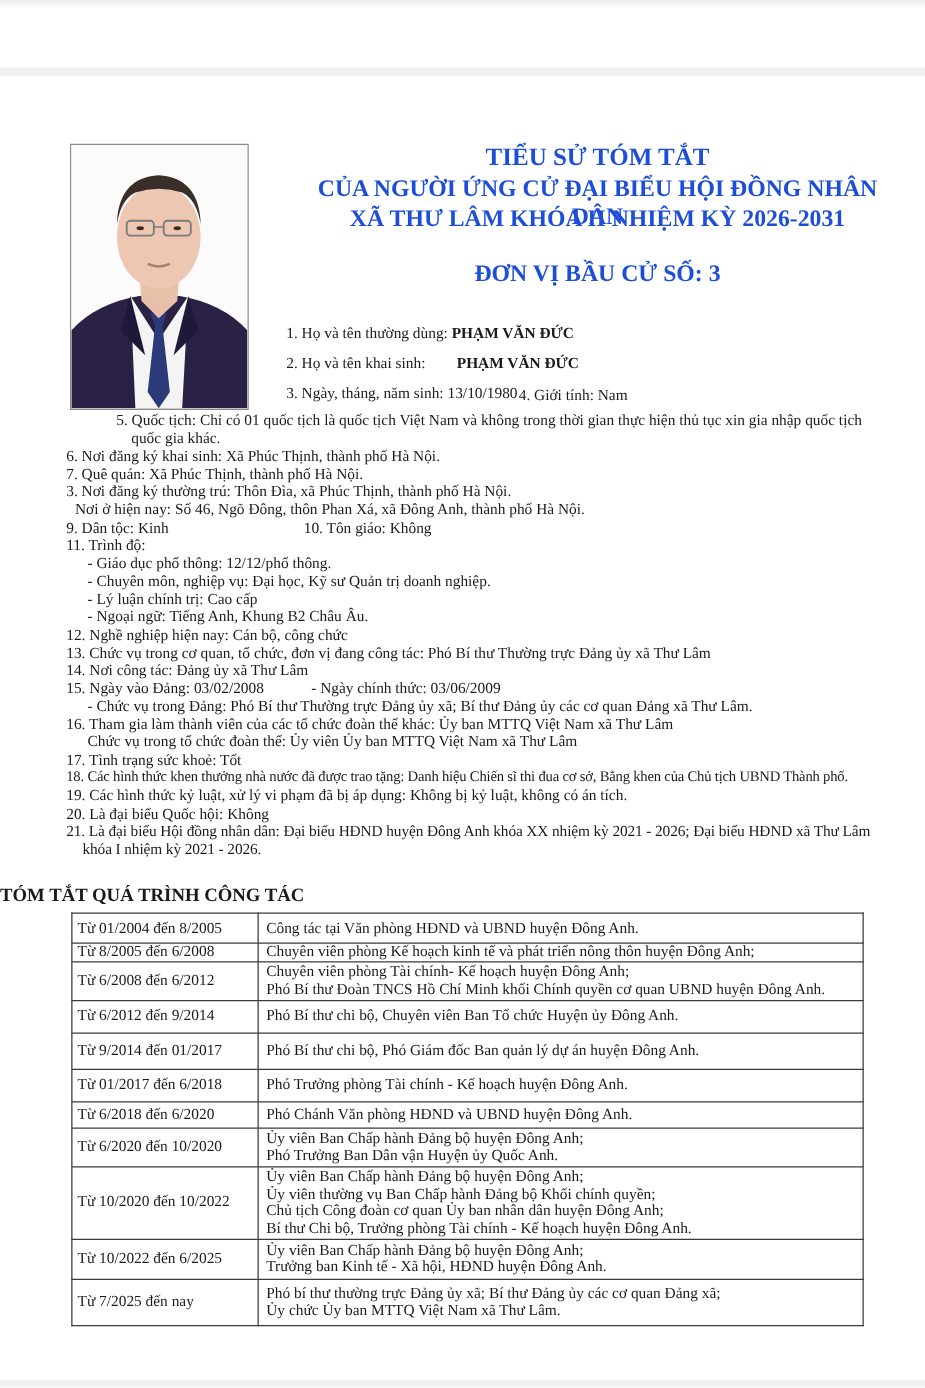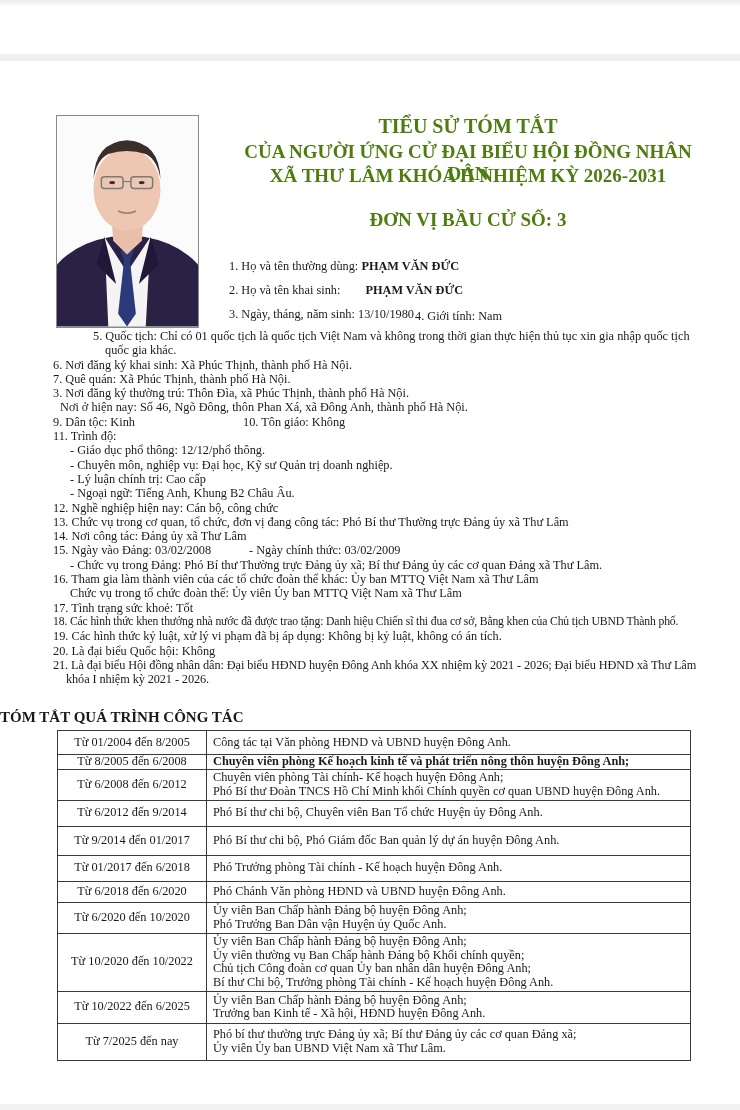--- a/index.html
+++ b/index.html
@@ -8,21 +8,21 @@
 
   .top-band { position: absolute; left: 0; top: 0; width: 740px; height: 7px; background: linear-gradient(#ececec, #ffffff); }
   .sep-band { position: absolute; left: 0; top: 54px; width: 740px; height: 7px; background: #f0f0f0; }
   .bottom-band { position: absolute; left: 0; top: 1104px; width: 740px; height: 6px; background: #f1f1f1; }
 
   .page { position: absolute; left: 0; top: 61px; width: 740px; height: 1043px; background: #fff; }
 
   .portrait { position: absolute; left: 56px; top: 54px; width: 143px; height: 213px; border: 1px solid #8a8a8a; overflow: hidden; background: #fbfbfb; }
   .portrait svg { display: block; width: 100%; height: 100%; }
 
-  .title { position: absolute; left: 228px; width: 480px; text-align: center; font-weight: bold; color: #4d7c0f; }
+  .title { position: absolute; left: 238px; width: 480px; text-align: center; font-weight: bold; color: #1d4ed8; }
   .t1 { top: 54px; font-size: 20px; }
   .t2 { top: 80px; font-size: 19px; }
   .t3 { top: 104px; font-size: 19px; }
   .t4 { top: 148px; font-size: 19px; }
 
   .idline { position: absolute; font-size: 12.3px; white-space: nowrap; }
   .idline b { font-weight: bold; }
 
   .body-text { position: absolute; left: 53px; top: 268px; width: 650px; font-size: 12.3px; line-height: 14.3px; }
   .body-text .row { white-space: nowrap; height: 14.3px; }
@@ -30,21 +30,21 @@
   .indent { padding-left: 17px; }
   .indent2 { padding-left: 7px; }
   .hang { padding-left: 12px; text-indent: -12px; margin-left: 40px; }
   .hang2 { padding-left: 13px; text-indent: -13px; }
   .inline-gap { display: inline-block; }
 
   .section-title { position: absolute; left: 0; width: 740px; top: 648px; text-align: left; font-weight: bold; font-size: 15px; }
 
   table.work { position: absolute; left: 57px; top: 669px; width: 634px; border-collapse: collapse; font-size: 12.3px; }
   table.work td { border: 1.3px solid #3a3a3a; vertical-align: middle; line-height: 13.6px; }
-  table.work td.period { width: 149px; text-align: center; padding: 0 4px; }
+  table.work td.period { width: 149px; text-align: left; padding: 0 4px; }
   table.work td.desc { padding: 1px 6px; }
 </style>
 </head>
 <body>
 
 <div class="top-band"></div>
 <div class="sep-band"></div>
 
 <div class="page">
 
@@ -111,21 +111,21 @@
     </div>
     <div class="row">11. Trình độ:</div>
     <div class="row indent">- Giáo dục phổ thông: 12/12/phổ thông.</div>
     <div class="row indent">- Chuyên môn, nghiệp vụ: Đại học, Kỹ sư Quản trị doanh nghiệp.</div>
     <div class="row indent">- Lý luận chính trị: Cao cấp</div>
     <div class="row indent">- Ngoại ngữ: Tiếng Anh, Khung B2 Châu Âu.</div>
     <div class="row">12. Nghề nghiệp hiện nay: Cán bộ, công chức</div>
     <div class="row">13. Chức vụ trong cơ quan, tổ chức, đơn vị đang công tác: Phó Bí thư Thường trực Đảng ủy xã Thư Lâm</div>
     <div class="row">14. Nơi công tác: Đảng ủy xã Thư Lâm</div>
     <div class="row">
-      <span class="inline-gap" style="width:196px;">15. Ngày vào Đảng: 03/02/2008</span><span>- Ngày chính thức: 03/02/2009</span>
+      <span class="inline-gap" style="width:196px;">15. Ngày vào Đảng: 03/02/2008</span><span>- Ngày chính thức: 03/06/2009</span>
     </div>
     <div class="row indent">- Chức vụ trong Đảng: Phó Bí thư Thường trực Đảng ủy xã; Bí thư Đảng ủy các cơ quan Đảng xã Thư Lâm.</div>
     <div class="row">16. Tham gia làm thành viên của các tổ chức đoàn thể khác: Ủy ban MTTQ Việt Nam xã Thư Lâm</div>
     <div class="row indent">Chức vụ trong tổ chức đoàn thể: Ủy viên Ủy ban MTTQ Việt Nam xã Thư Lâm</div>
     <div class="row">17. Tình trạng sức khoẻ: Tốt</div>
     <div class="row" style="font-size:11.7px; letter-spacing:-0.15px;">18. Các hình thức khen thưởng nhà nước đã được trao tặng: Danh hiệu Chiến sĩ thi đua cơ sở, Bằng khen của Chủ tịch UBND Thành phố.</div>
     <div class="row">19. Các hình thức kỷ luật, xử lý vi phạm đã bị áp dụng: Không bị kỷ luật, không có án tích.</div>
     <div class="row">20. Là đại biểu Quốc hội: Không</div>
     <div class="row wrap hang2" style="letter-spacing:-0.1px;">21. Là đại biểu Hội đồng nhân dân: Đại biểu HĐND huyện Đông Anh khóa XX nhiệm kỳ 2021 - 2026; Đại biểu HĐND xã Thư Lâm khóa I nhiệm kỳ 2021 - 2026.</div>
   </div>
@@ -135,21 +135,21 @@
   <table class="work">
     <tbody>
       <tr style="height:24px;">
         <td class="period">Từ 01/2004 đến 8/2005</td>
         <td class="desc">
             <div>Công tác tại Văn phòng HĐND và UBND huyện Đông Anh.</div>
           </td>
       </tr>
       <tr style="height:12px;">
         <td class="period">Từ 8/2005 đến 6/2008</td>
-        <td class="desc" style="padding-top:0;padding-bottom:0;font-weight:bold;">
+        <td class="desc" style="padding-top:0;padding-bottom:0;">
             <div>Chuyên viên phòng Kế hoạch kinh tế và phát triển nông thôn huyện Đông Anh;</div>
           </td>
       </tr>
       <tr style="height:31px;">
         <td class="period">Từ 6/2008 đến 6/2012</td>
         <td class="desc">
           <div>Chuyên viên phòng Tài chính- Kế hoạch huyện Đông Anh;</div>
           <div>Phó Bí thư Đoàn TNCS Hồ Chí Minh khối Chính quyền cơ quan UBND huyện Đông Anh.</div>
         </td>
       </tr>
@@ -197,20 +197,20 @@
         <td class="period">Từ 10/2022 đến 6/2025</td>
         <td class="desc">
           <div>Ủy viên Ban Chấp hành Đảng bộ huyện Đông Anh;</div>
           <div>Trưởng ban Kinh tế - Xã hội, HĐND huyện Đông Anh.</div>
         </td>
       </tr>
       <tr style="height:37px;">
         <td class="period">Từ 7/2025 đến nay</td>
         <td class="desc">
           <div>Phó bí thư thường trực Đảng ủy xã; Bí thư Đảng ủy các cơ quan Đảng xã;</div>
-          <div>Ủy viên Ủy ban UBND Việt Nam xã Thư Lâm.</div>
+          <div>Ủy chức Ủy ban MTTQ Việt Nam xã Thư Lâm.</div>
         </td>
       </tr>
     </tbody>
   </table>
 </div>
 
 <div class="bottom-band"></div>
 
 </body></html>

